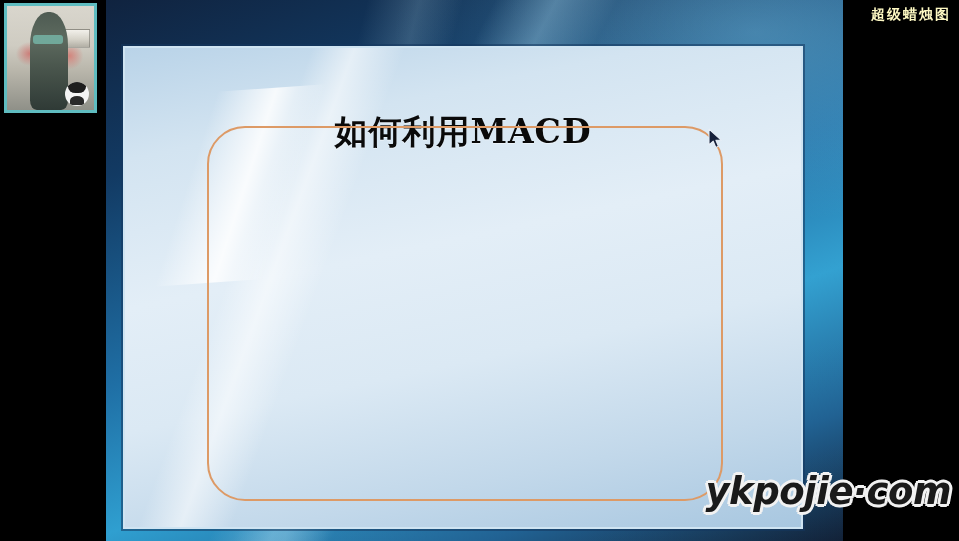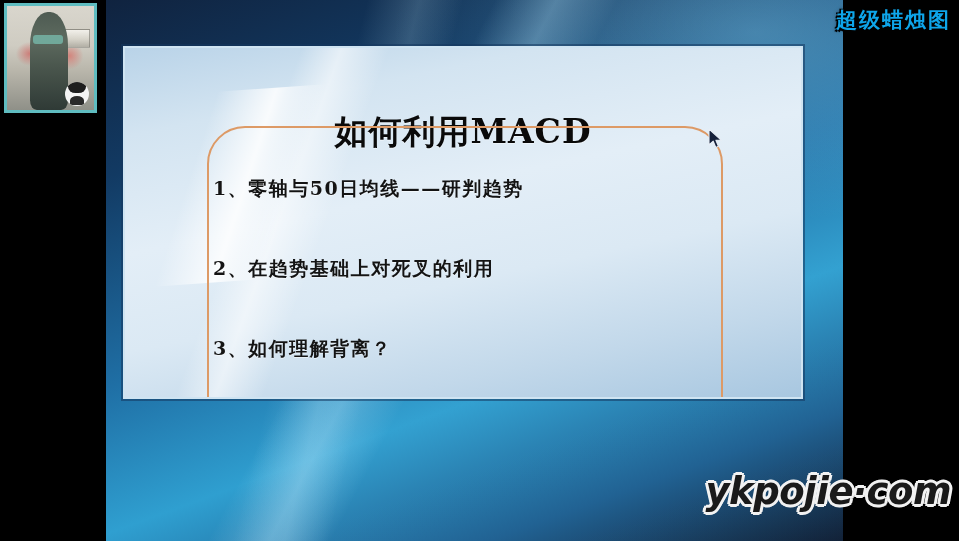--- a/index.html
+++ b/index.html
@@ -51,21 +51,21 @@
   }
   #letterbox-left  { left: 0;   width: 106px; }
   #letterbox-right { left: 843px; width: 116px; }
 
   
   #slide-frame {
     position: absolute;
     left: 123px;
     top: 46px;
     width: 680px;
-    height: 353px;
+    height: 483px;
     border: 2px solid #cfe4f2;
     box-shadow: 0 0 0 2px rgba(20,55,95,0.55);
     box-sizing: border-box;
     background:
       linear-gradient(110deg, rgba(255,255,255,0) 22%, rgba(255,255,255,0.55) 27%, rgba(255,255,255,0) 33%),
       linear-gradient(168deg, #b9d3e8 0%, #d3e4f1 18%, #e3eef7 42%, #dbe9f4 62%, #c2d8ea 82%, #a8c7e0 100%);
     overflow: hidden;
   }
   #slide-streak {
     position: absolute;
@@ -198,23 +198,23 @@
     background: #2a2a2a;
   }
 
   
   #title-badge {
     position: absolute;
     right: 8px;
     top: 6px;
     font-family: "DejaVu Sans", "Liberation Sans", sans-serif;
     font-weight: bold;
-    font-size: 21px;
+    font-size: 14px;
     letter-spacing: 2px;
-    color: #0ea5e9;
+    color: #fef9c3;
     text-shadow:
       -1.5px -1.5px 0 #000, 1.5px -1.5px 0 #000,
       -1.5px  1.5px 0 #000, 1.5px  1.5px 0 #000,
        0 0 4px #000;
     white-space: nowrap;
     padding-left: 48px;
   }
 
   
   #watermark {
@@ -257,25 +257,20 @@
   <div class="letterbox" id="letterbox-left"></div>
   <div class="letterbox" id="letterbox-right"></div>
 
   <div id="slide-frame">
     <div id="slide-streak"></div>
 
     <div id="slide-title">如何利用MACD</div>
 
     <div id="content-box"></div>
 
-    <div id="bullet-list">
-      <div class="bullet-line">1、零轴与50日均线——研判趋势</div>
-      <div class="bullet-line">2、在趋势基础上对死叉的利用</div>
-      <div class="bullet-line">3、如何理解背离？</div>
-    </div>
   </div>
 
   <div id="webcam">
     <div id="webcam-video">
       <div id="webcam-shelf"></div>
       <div id="webcam-person"></div>
       <div id="webcam-face-band"></div>
     </div>
     <div id="webcam-avatar"></div>
   </div>

